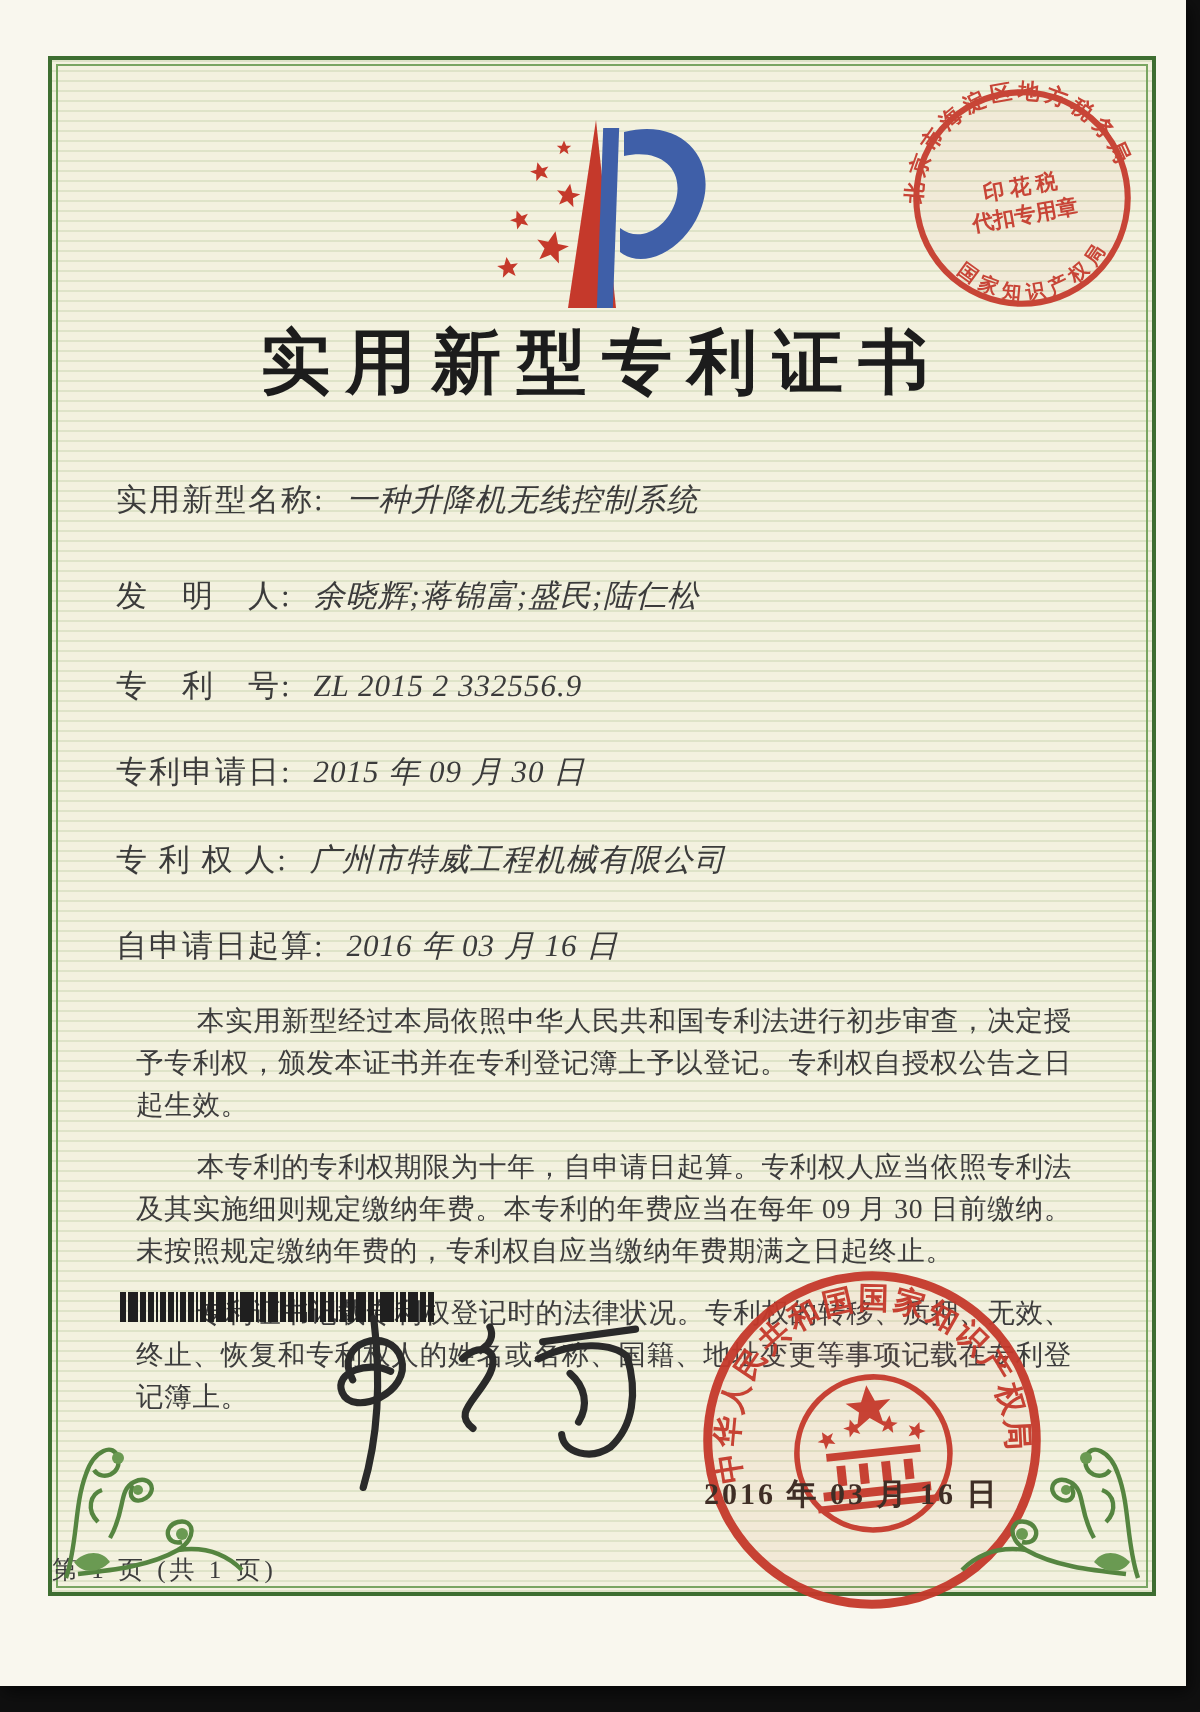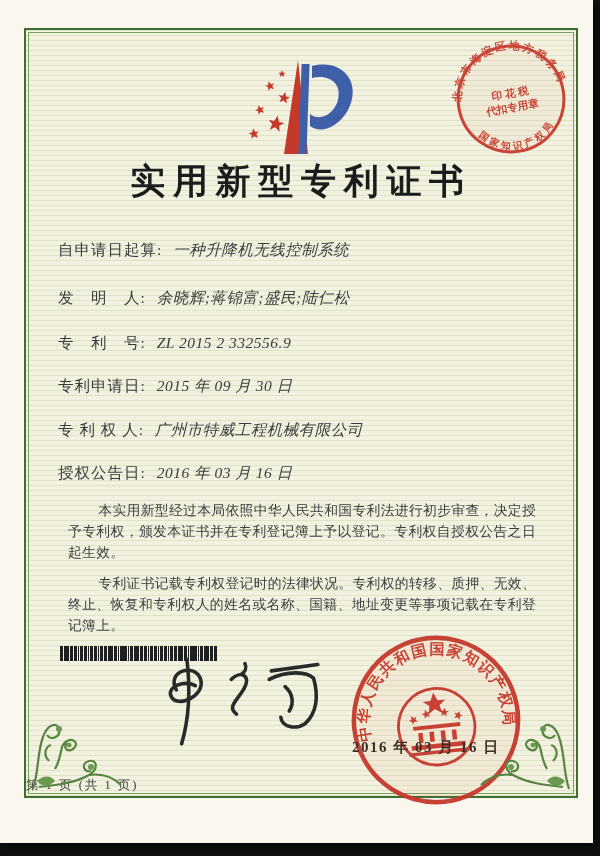--- a/index.html
+++ b/index.html
@@ -82,47 +82,48 @@
         </text>
         <text y="-2" text-anchor="middle" font-size="10.5" font-weight="bold">印 花 税</text>
         <text y="12" text-anchor="middle" font-size="10.5" font-weight="bold">代扣专用章</text>
       </g>
     </svg>
 
     <div class="title">实用新型专利证书</div>
 
     <div class="fields">
       <div class="frow r0">
-        <span class="lab">自申请日起算:</span>
+        <span class="lab">实用新型名称:</span>
         <span class="val">一种升降机无线控制系统</span>
       </div>
       <div class="frow r1">
         <span class="lab">发　明　人:</span>
         <span class="val">余晓辉;蒋锦富;盛民;陆仁松</span>
       </div>
       <div class="frow r2">
         <span class="lab">专　利　号:</span>
         <span class="val">ZL 2015 2 332556.9</span>
       </div>
       <div class="frow r3">
         <span class="lab">专利申请日:</span>
         <span class="val">2015 年 09 月 30 日</span>
       </div>
       <div class="frow r4">
         <span class="lab">专 利 权 人:</span>
         <span class="val">广州市特威工程机械有限公司</span>
       </div>
       <div class="frow r5">
-        <span class="lab">授权公告日:</span>
+        <span class="lab">自申请日起算:</span>
         <span class="val">2016 年 03 月 16 日</span>
       </div>
     </div>
 
     <div class="paras">
       <p>本实用新型经过本局依照中华人民共和国专利法进行初步审查，决定授予专利权，颁发本证书并在专利登记簿上予以登记。专利权自授权公告之日起生效。</p>
+      <p>本专利的专利权期限为十年，自申请日起算。专利权人应当依照专利法及其实施细则规定缴纳年费。本专利的年费应当在每年 09 月 30 日前缴纳。未按照规定缴纳年费的，专利权自应当缴纳年费期满之日起终止。</p>
       <p>专利证书记载专利权登记时的法律状况。专利权的转移、质押、无效、终止、恢复和专利权人的姓名或名称、国籍、地址变更等事项记载在专利登记簿上。</p>
     </div>
 
     <div class="barcode"></div>
 
 
     <svg class="signature" viewBox="0 0 170 90" aria-hidden="true">
       <g fill="none" stroke="#2a2a2a" stroke-width="3.4" stroke-linecap="round">
         <path d="M28,34 C18,16 46,8 51,24 C56,40 28,52 23,40 C19,30 36,25 46,30"></path>
         <path d="M38,5 C41,30 41,58 33,85"></path>

